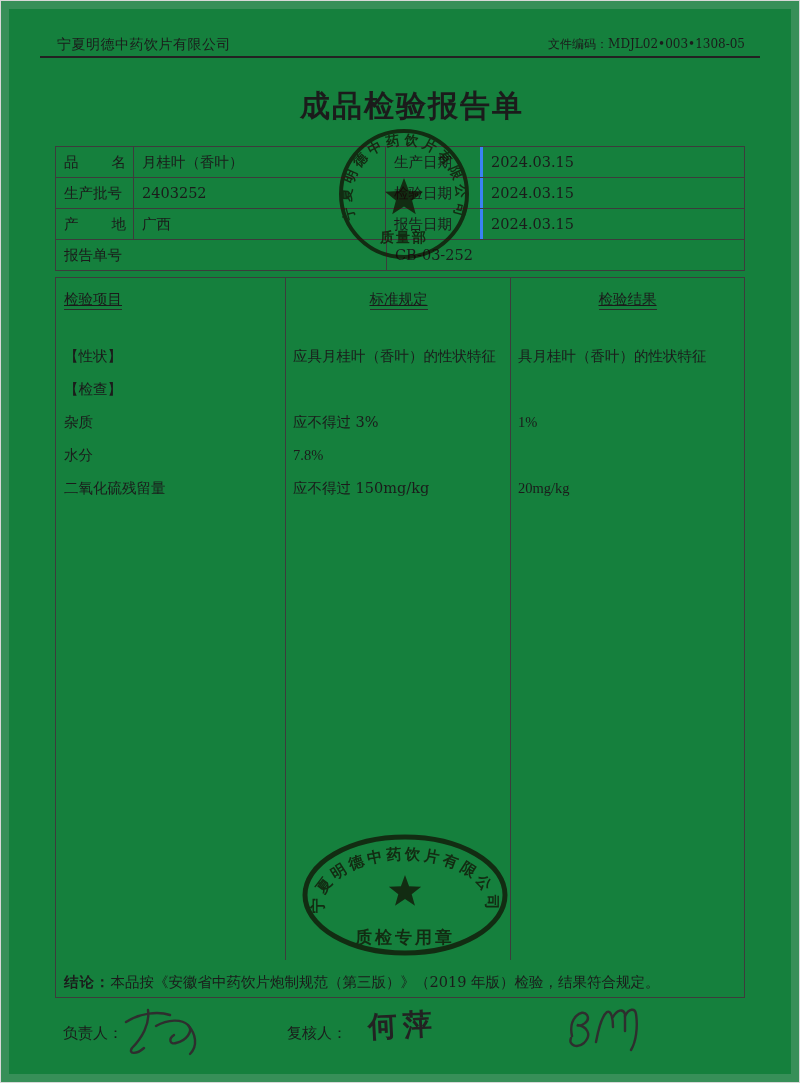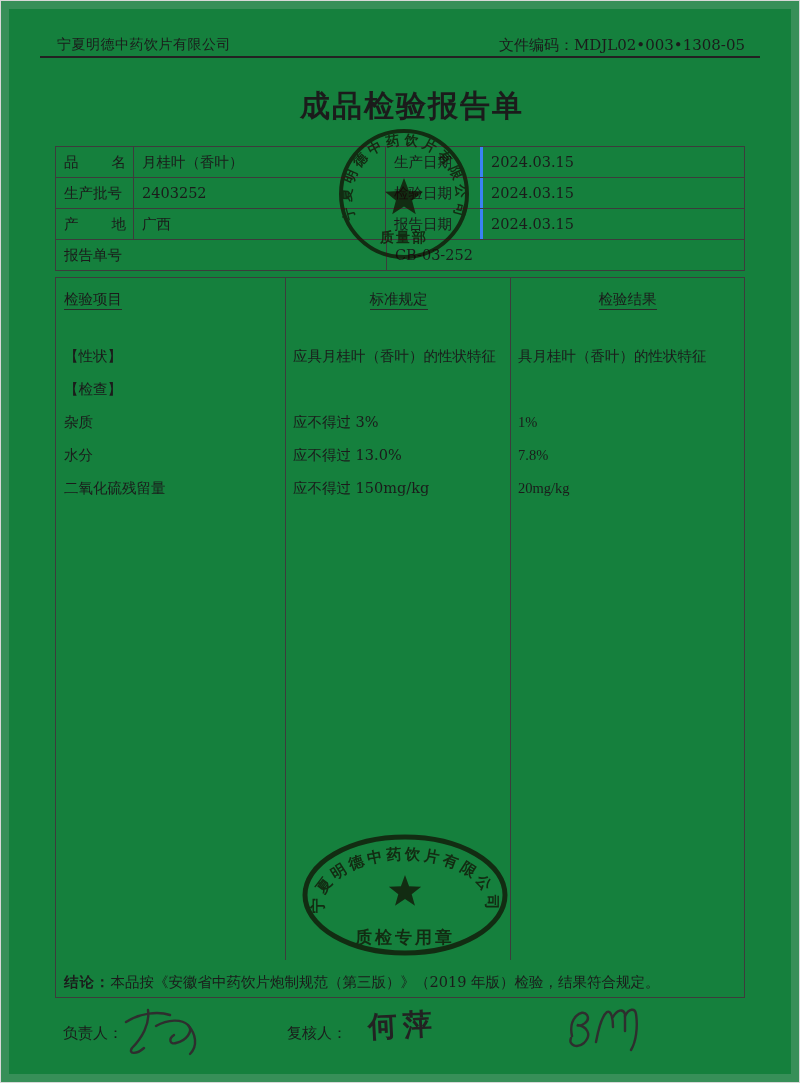--- a/index.html
+++ b/index.html
@@ -3,21 +3,21 @@
 <meta charset="utf-8">
 <style>
   html,body { margin:0; padding:0; background:#ffffff; }
   .page {
     position:relative; width:800px; height:1083px; background:#15803d;
     font-family:"DejaVu Serif","Liberation Serif",serif;
     color:#1b1b1b; overflow:hidden;
     box-shadow: inset 0 0 0 1px #d8d8d8, inset 0 0 0 9px rgba(210,210,210,.18);
   }
   .hdr-company { position:absolute; left:57px; top:36px; font-size:14px; letter-spacing:.5px; }
-  .hdr-code    { position:absolute; right:55px; top:36px; font-size:15px; }
+  .hdr-code    { position:absolute; right:55px; top:36px; font-size:12px; }
   .hdr-rule    { position:absolute; left:40px; top:56px; width:720px; height:2px; background:#222; }
   .title { position:absolute; left:0; top:86px; width:100%; text-align:center;
            font-size:30px; font-weight:bold; letter-spacing:2px;padding-left:12px; }
 
   
   .t1 { position:absolute; left:55px; top:146px; width:688px; border:1px solid #3c3c3c; font-size:14.5px; }
   .t1row { display:flex; height:30px; line-height:30px; border-bottom:1px solid #3c3c3c; }
   .t1row:last-child { border-bottom:none; }
   .c { padding-left:8px; box-sizing:border-box; white-space:nowrap; overflow:hidden; }
   .t1c1 { width:78px;  border-right:1px solid #3c3c3c; }
@@ -26,21 +26,21 @@
   .t1c4 { flex:1; }
   .t1cL { width:331px; border-right:1px solid #3c3c3c; }
   .t1cR { flex:1; }
   .just { display:inline-block; width:62px; text-align:justify; text-align-last:justify; }
 
   
   .t2 { position:absolute; left:55px; top:277px; width:688px; height:719px; border:1px solid #3c3c3c; font-size:14.5px; }
   .t2vl { position:absolute; top:0; width:1px; height:682px; background:#3c3c3c; }
   .t2vl.v1 { left:229px; } .t2vl.v2 { left:454px; }
   .t2hdr { position:absolute; top:9px; height:24px; line-height:24px; }
-  .t2hdr span { border-bottom:1px solid #2a2a2a; padding-bottom:2px; }
+  .t2hdr span { border-bottom:1px solid #2a2a2a; padding-bottom:2px;text-decoration:underline; }
   .h1 { left:8px; }  .h2 { left:230px; width:225px; text-align:center; } .h3 { left:455px; right:0; text-align:center; }
   .t2body { position:absolute; top:62px; left:0; right:0; }
   .t2row { display:flex; height:33px; line-height:33px; }
   .t2a { width:229px; } .t2b { width:225px; } .t2c { flex:1;font-family:Liberation Serif, serif; }
   .concl { position:absolute; left:0; right:4px; bottom:0; height:36px; line-height:36px;
            border-top:3px solid #15803d; padding-left:8px; box-sizing:border-box; white-space:nowrap;margin-top:12px; }
   .concl b { letter-spacing:1px; }
 
   
   .stamp { position:absolute; mix-blend-mode:multiply; opacity:.85; }
@@ -109,21 +109,20 @@
         <div class="c t2b"></div>
         <div class="c t2c"></div>
       </div>
       <div class="t2row">
         <div class="c t2a">杂质</div>
         <div class="c t2b">应不得过 3%</div>
         <div class="c t2c">1%</div>
       </div>
       <div class="t2row">
         <div class="c t2a">水分</div>
-        <div class="c t2b">应不得过 13.0%</div>
         <div class="c t2c">7.8%</div>
       </div>
       <div class="t2row">
         <div class="c t2a">二氧化硫残留量</div>
         <div class="c t2b">应不得过 150mg/kg</div>
         <div class="c t2c">20mg/kg</div>
       </div>
     </div>
 
     <div class="concl">

